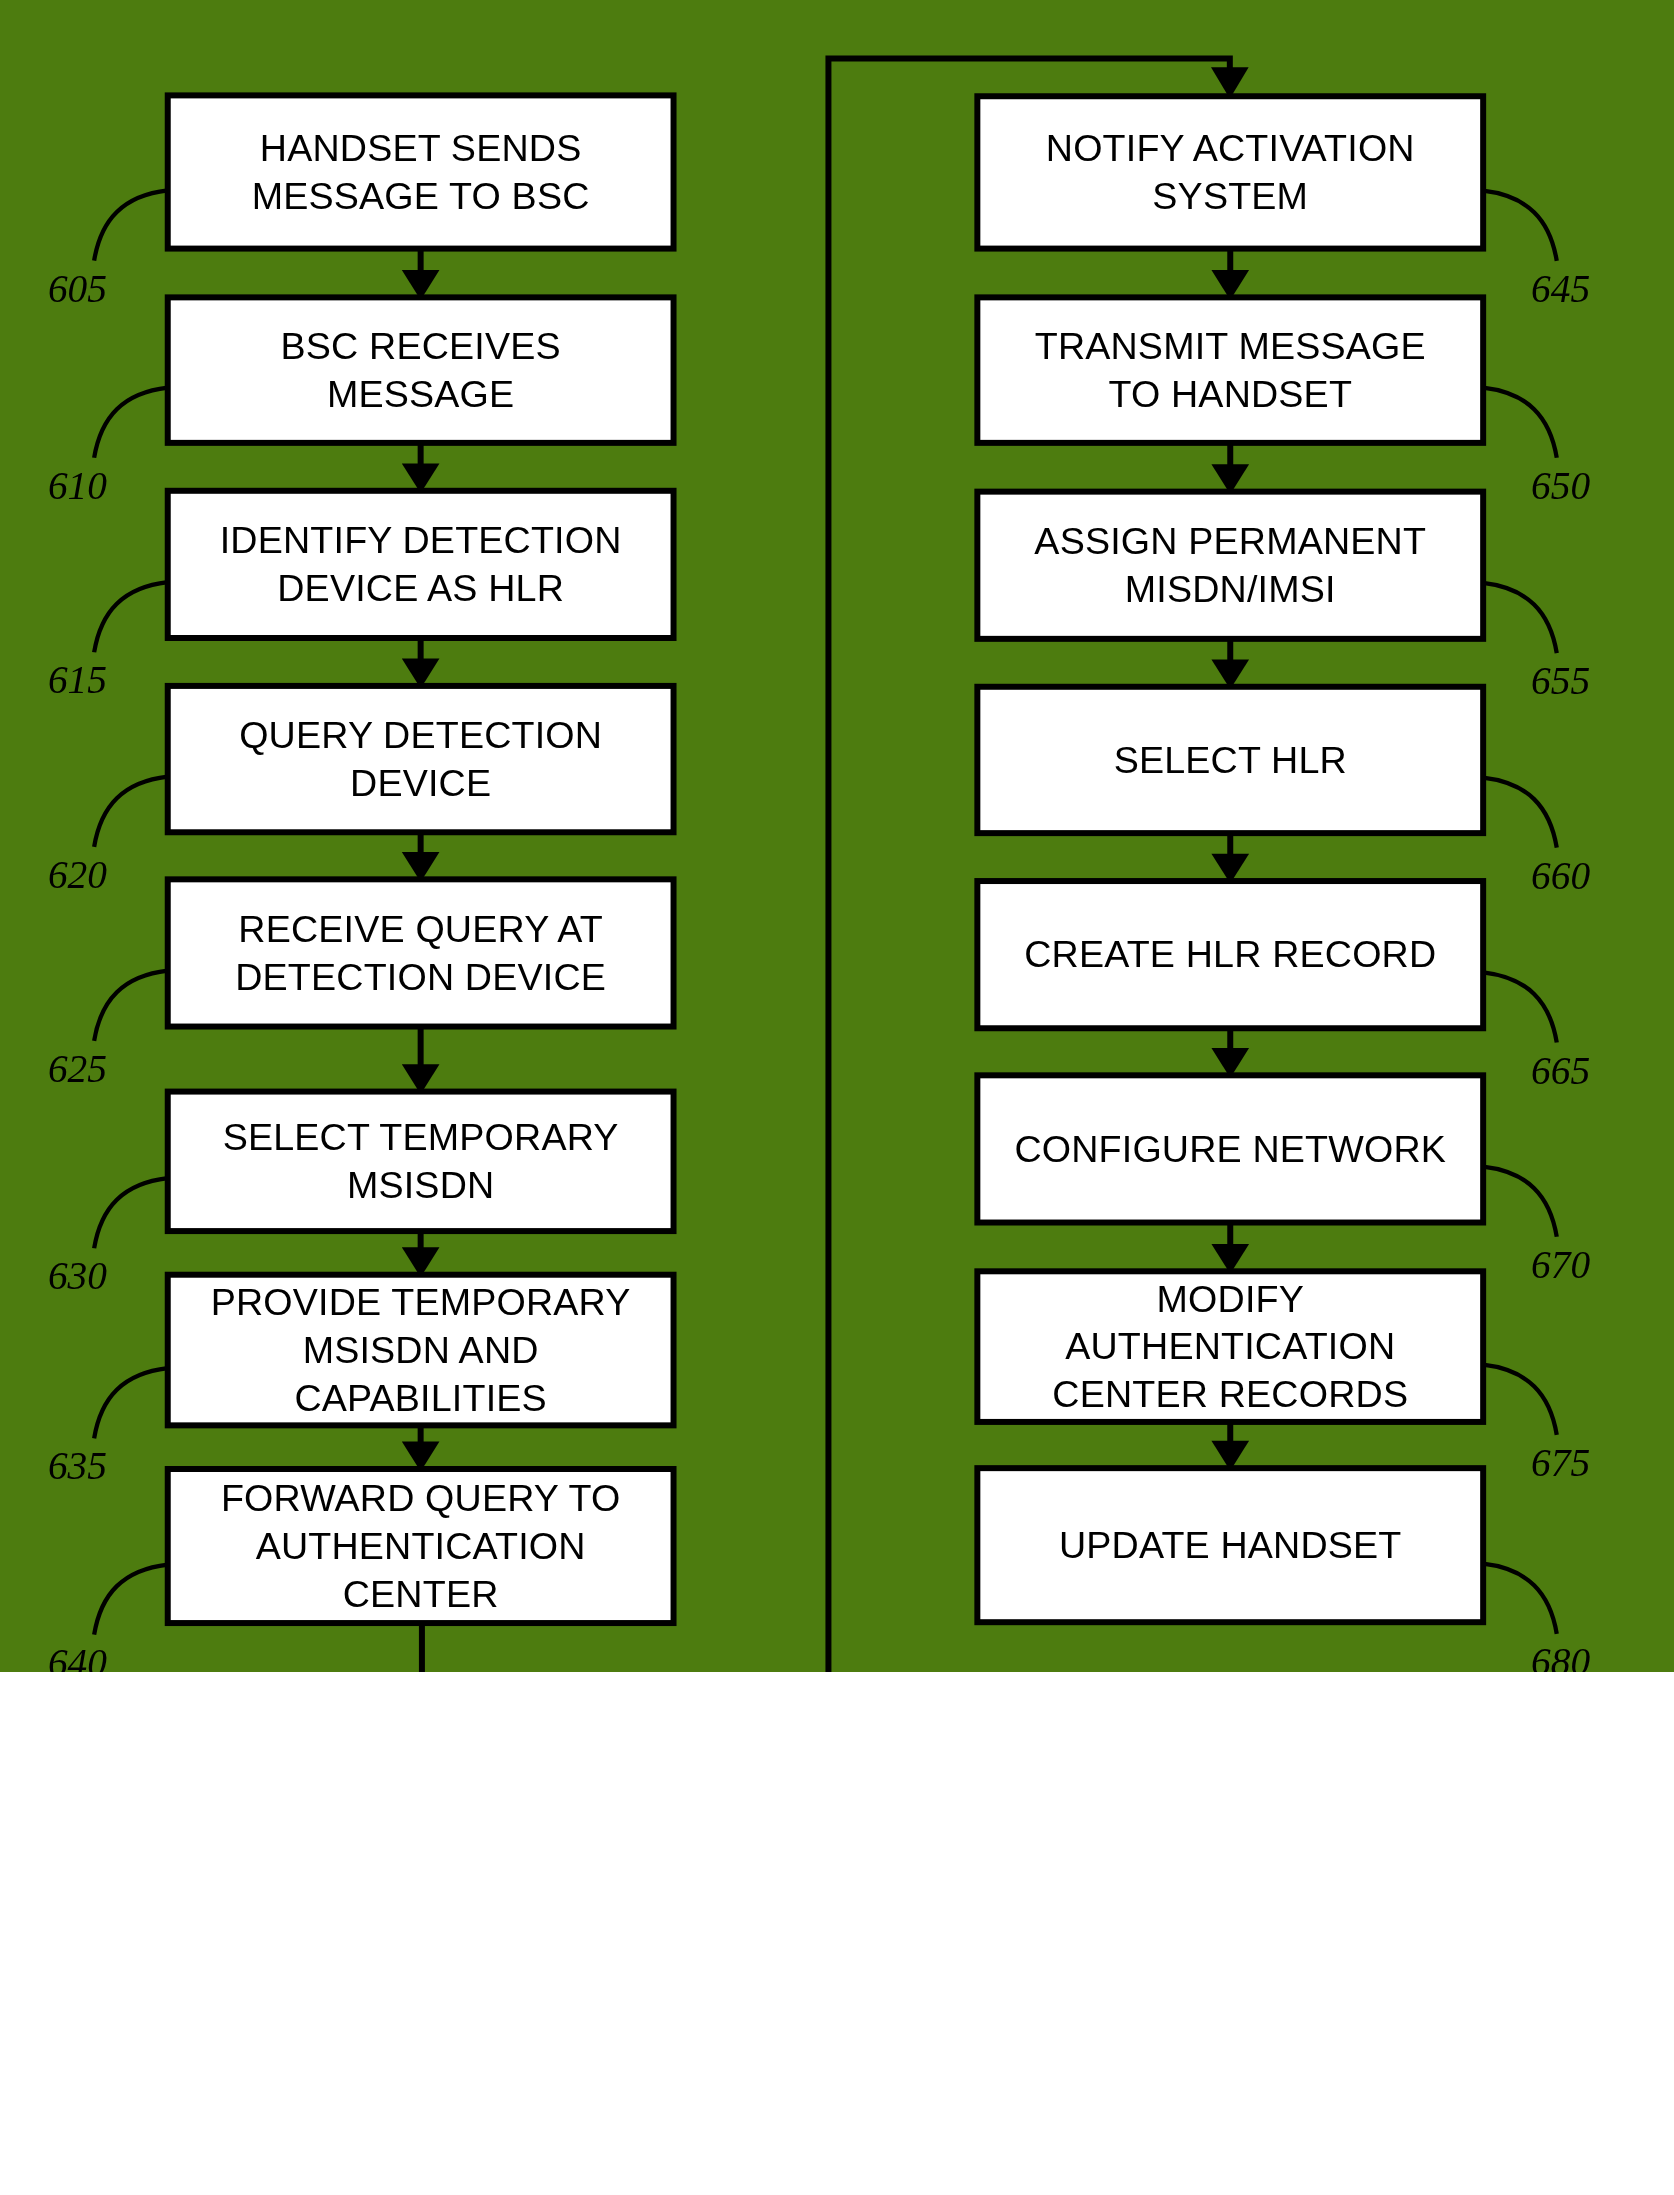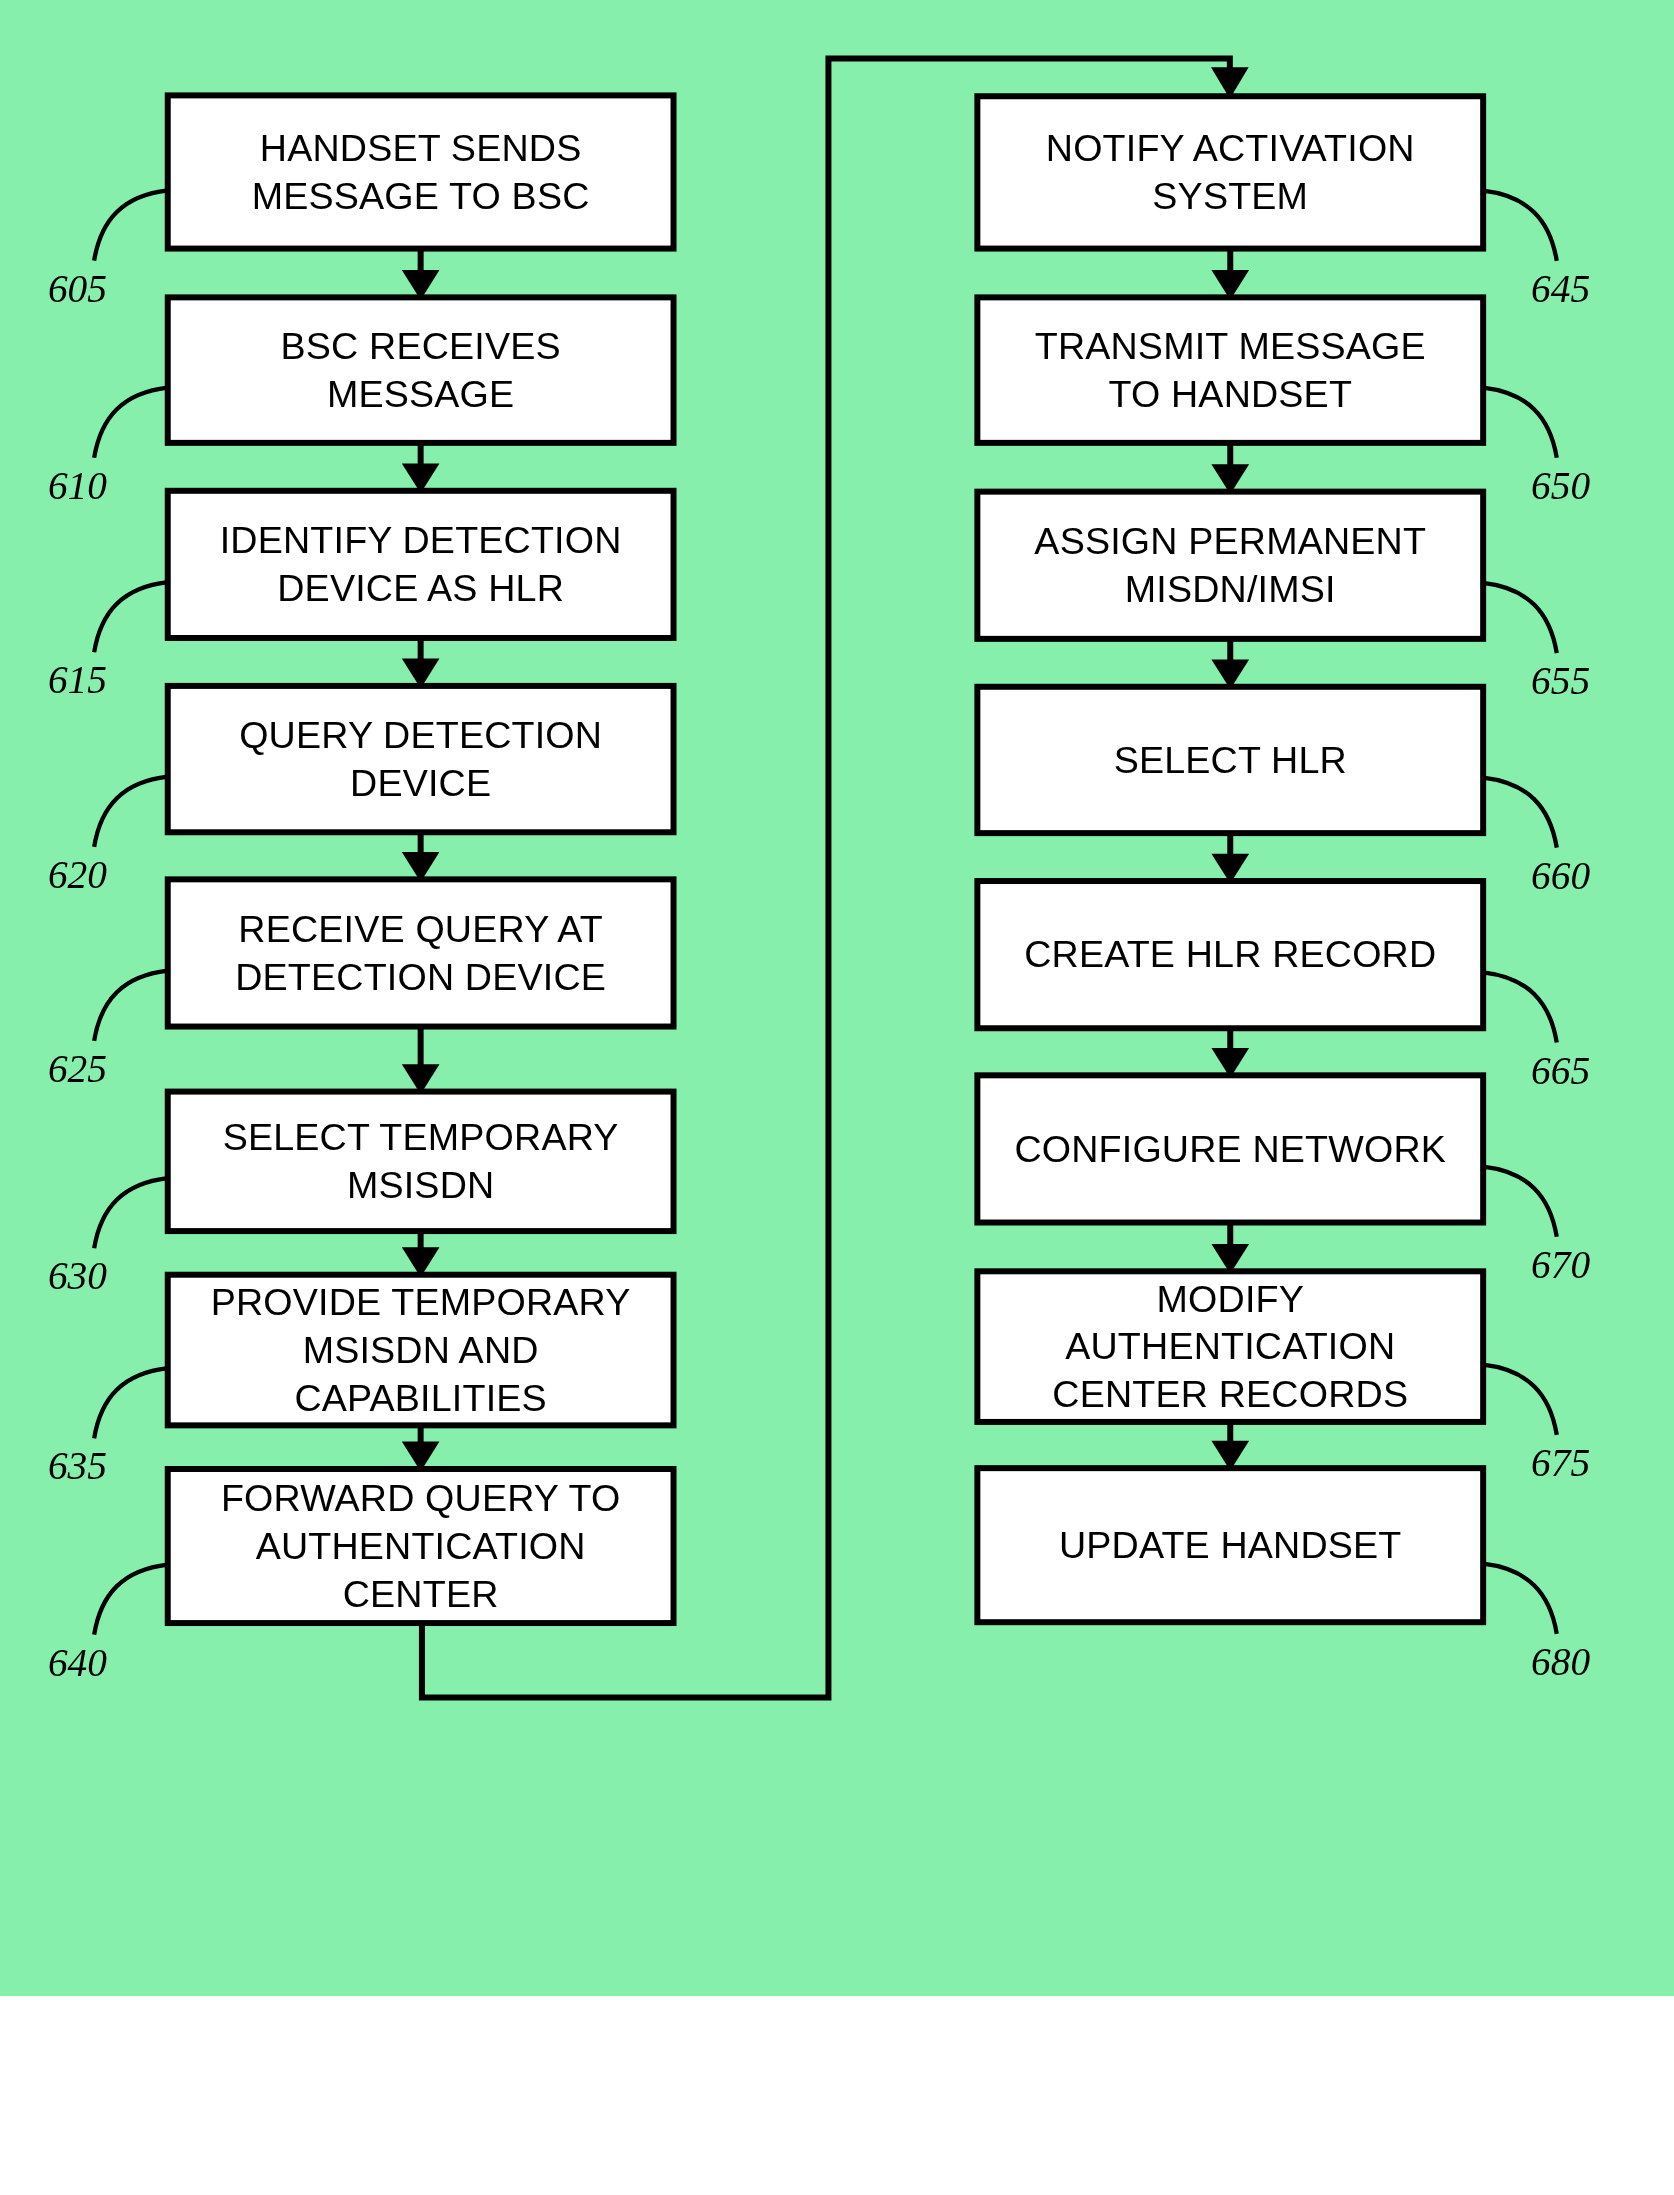--- a/index.html
+++ b/index.html
@@ -6,22 +6,22 @@
     margin: 0;
     padding: 0;
     background: #ffffff;
   }
   body {
     font-family: "Liberation Sans", sans-serif;
   }
   #figure-root {
     position: relative;
     width: 1674px;
-    height: 1996px;
-    background: #86efac;
+    height: 1672px;
+    background: #4d7c0f;
     overflow: hidden;
   }
   svg#flowchart {
     display: block;
     width: 1674px;
     height: 2196px;
   }
   .box-rect {
     fill: #ffffff;
     stroke: #000000;

